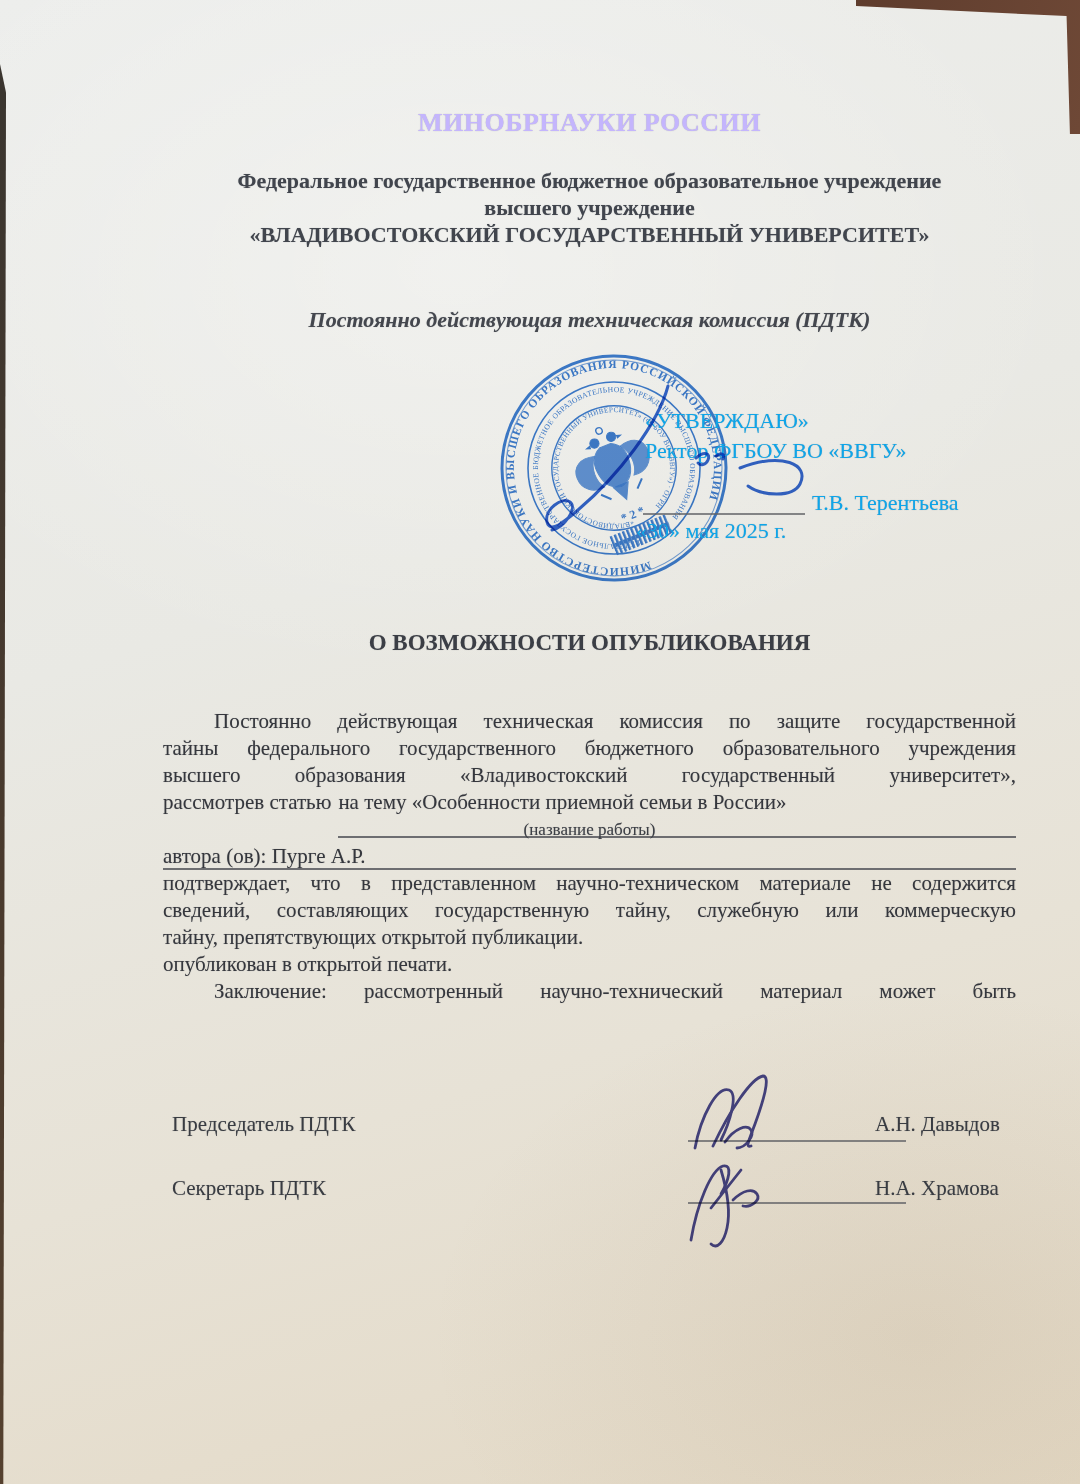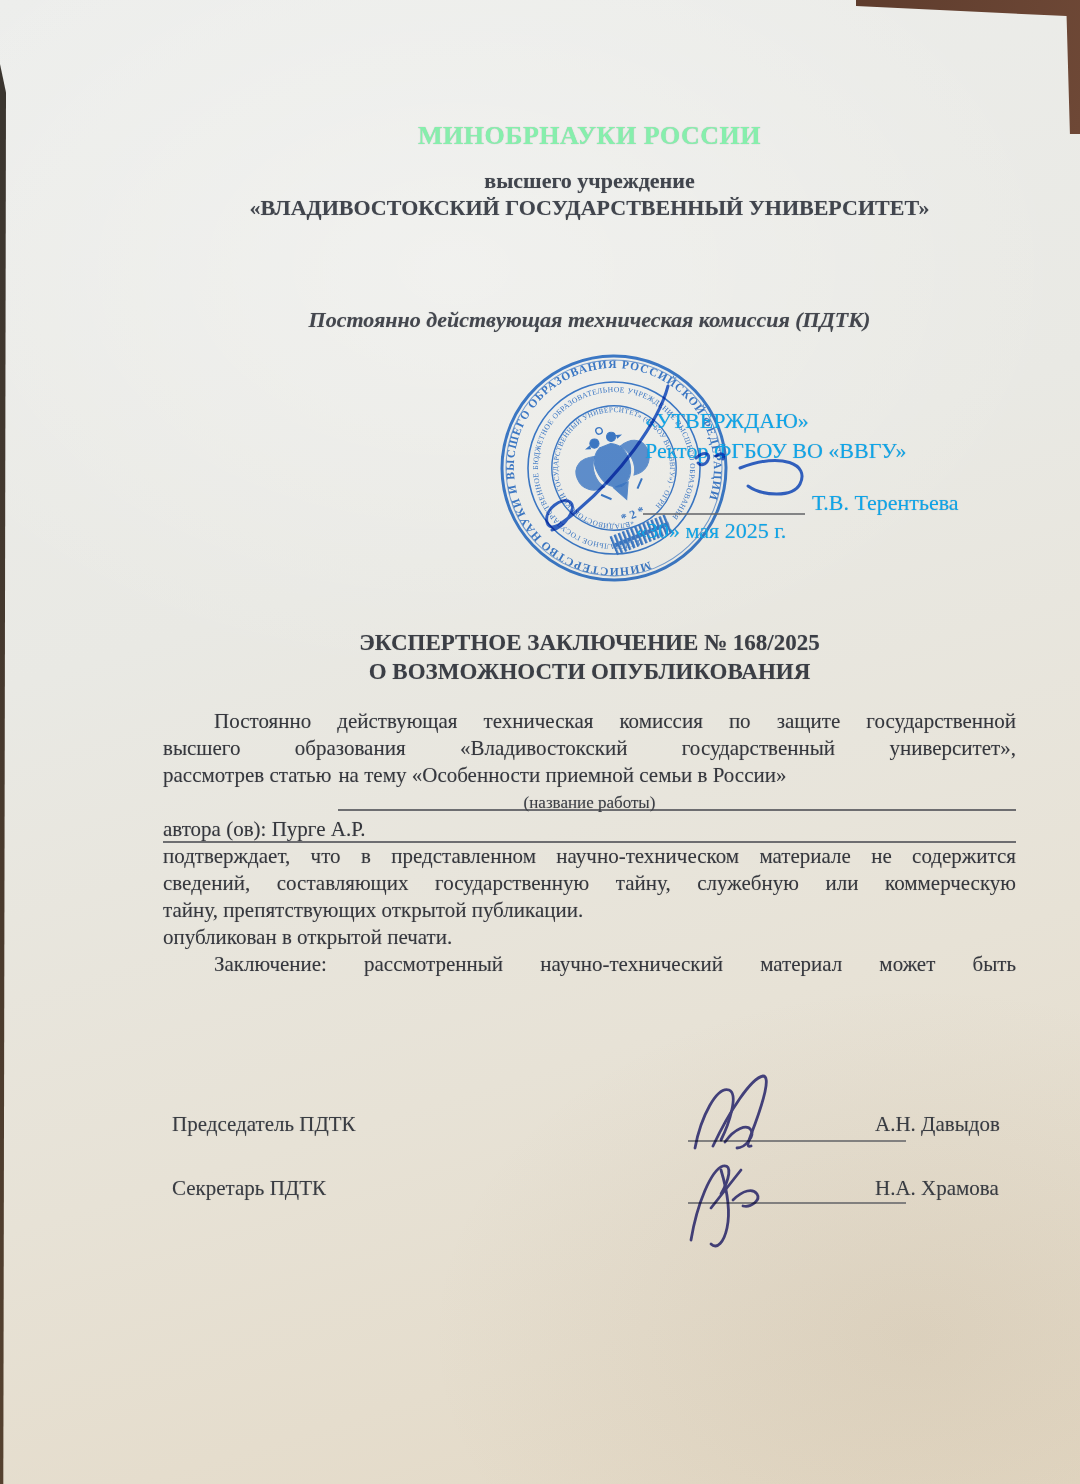--- a/index.html
+++ b/index.html
@@ -22,21 +22,21 @@
   }
   .edge-topright{
     position:absolute;left:856px;top:0;width:224px;height:134px;
     background:linear-gradient(100deg,#5e3c2d,#6e4836);
     clip-path:polygon(0 0,100% 0,100% 100%,95.5% 100%,94% 12%,0 4.5%);
   }
   .txt{position:absolute;color:#3a3d44;text-shadow:0 0 1px rgba(70,74,84,.35);}
   .col{left:163px;width:853px;}
   .center{text-align:center;}
   .b{font-weight:bold;}
-  .hdr-ministry{top:121px;font-size:26px;line-height:30px;letter-spacing:.5px;color:#86efac;}
+  .hdr-ministry{top:108px;font-size:26px;line-height:30px;letter-spacing:.5px;color:#c4b5fd;}
   .hdr-org{top:167px;font-size:22px;line-height:27px;color:#41454d;}
   .commission{top:307px;font-size:22px;font-style:italic;color:#44474e;}
   .approve{font-size:22px;color:#0ea5e9;}
   .title{font-size:23px;line-height:29px;color:#3b3e45;}
   .bodyblock{position:absolute;left:163px;top:708px;width:853px;font-size:21px;color:#35373d;text-shadow:0 0 1px rgba(60,64,74,.30);}
   .bl{height:27px;line-height:27px;box-sizing:border-box;}
   .jl{text-align:justify;text-align-last:justify;}
   .ind{padding-left:51px;}
   .flexline{display:flex;align-items:baseline;}
   .flexline .prefix{margin-right:7px;white-space:nowrap;}
@@ -52,20 +52,21 @@
 </style>
 </head>
 <body>
 
 <div class="paper"></div>
 <div class="edge-left"></div>
 <div class="edge-topright"></div>
 
 <div class="txt col center b hdr-ministry">МИНОБРНАУКИ РОССИИ</div>
 <div class="txt col center b hdr-org">
+  <div>Федеральное государственное бюджетное образовательное учреждение</div>
   <div>высшего учреждение</div>
   <div>«ВЛАДИВОСТОКСКИЙ ГОСУДАРСТВЕННЫЙ УНИВЕРСИТЕТ»</div>
 </div>
 <div class="txt col center b commission">Постоянно действующая техническая комиссия (ПДТК)</div>
 
 <svg class="stamp" viewBox="0 0 236 236">
   <defs>
     <path id="arcOuter" d="M118,218 a100,100 0 1,1 0.01,0"></path>
     <path id="arcMid" d="M118,194 a76,76 0 1,1 0.01,0"></path>
     <path id="arcInner" d="M118,174 a56,56 0 1,1 0.01,0"></path>
@@ -116,26 +117,26 @@
 <svg class="pen" style="left:500px;top:372px;" width="330" height="170" viewBox="0 0 330 170">
   <g fill="none" stroke="#2a5fd0" stroke-width="3" stroke-linecap="round" opacity=".95">
     <path d="M168,14 C158,52 118,104 78,138 C64,150 50,162 47,150 C44,138 62,124 70,130 C78,136 64,156 52,158"></path>
     <path d="M196,86 c8,-7 15,-5 12,2 c-2,5 -8,6 -10,3"></path>
     <path d="M216,84 c5,-4 9,-2 7,3"></path>
     <path d="M240,96 C282,80 310,92 300,112 C293,126 262,124 248,114"></path>
   </g>
 </svg>
 
 <div class="txt col center b title" style="top:628px;">
-  <div>ЭКСПЕРТНОЕ ЗАКЛЮЧЕНИЕ № 168/2025</div>
   <div>О ВОЗМОЖНОСТИ ОПУБЛИКОВАНИЯ</div>
 </div>
 
 <div class="bodyblock">
   <div class="bl jl ind">Постоянно действующая техническая комиссия по защите государственной</div>
+  <div class="bl jl">тайны федерального государственного бюджетного образовательного учреждения</div>
   <div class="bl jl">высшего образования «Владивостокский государственный университет»,</div>
   <div class="bl flexline">
     <span class="prefix">рассмотрев статью</span>
     <span class="uline">на тему «Особенности приемной семьи в России»</span>
   </div>
   <div class="bl caption">(название работы)</div>
   <div class="bl uline">автора (ов): Пурге А.Р.</div>
   <div class="bl jl">подтверждает, что в представленном научно-техническом материале не содержится</div>
   <div class="bl jl">сведений, составляющих государственную тайну, служебную или коммерческую</div>
   <div class="bl">тайну, препятствующих открытой публикации.</div>

